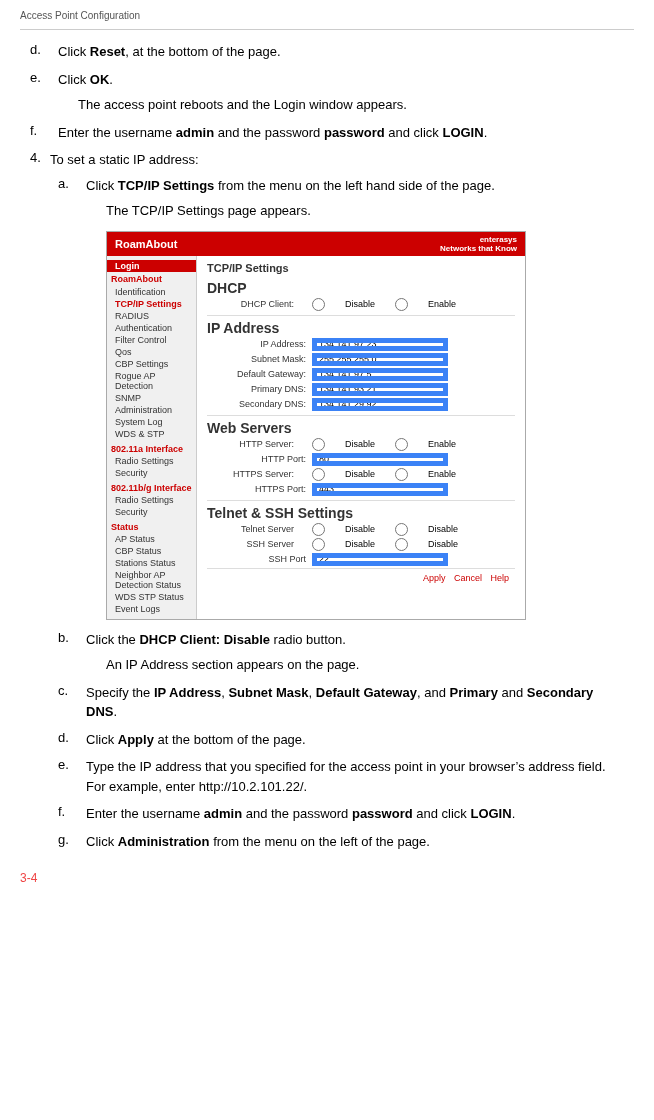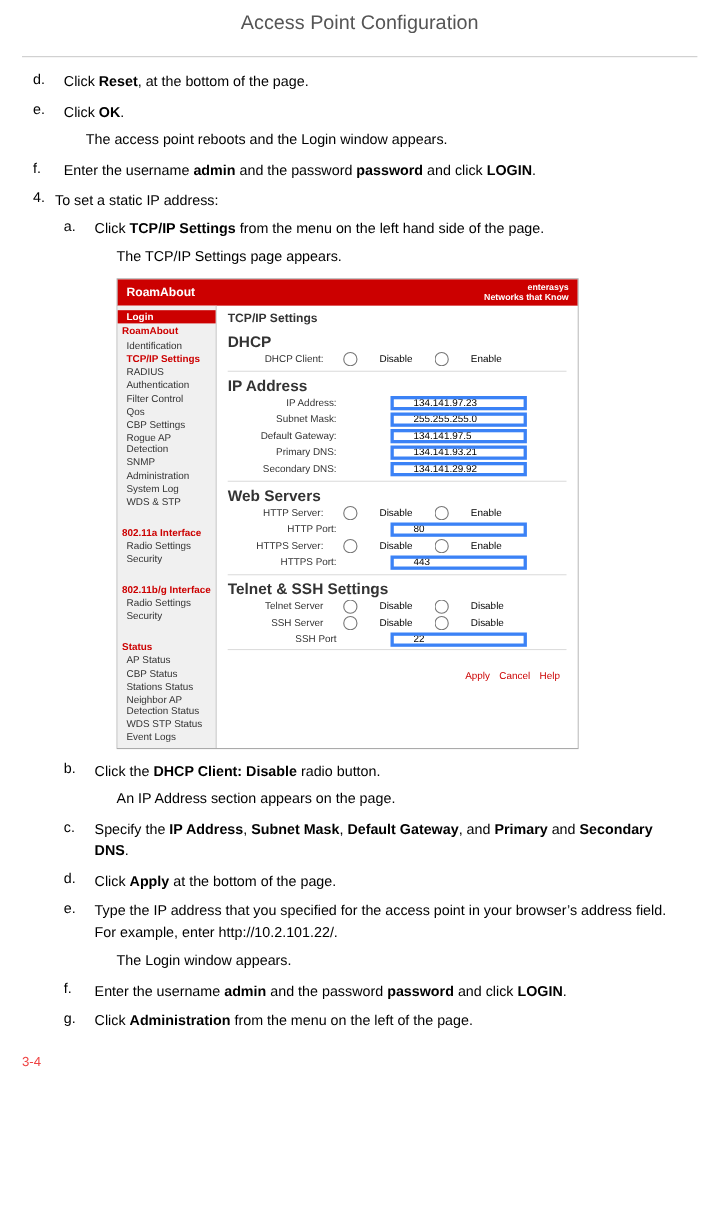--- a/index.html
+++ b/index.html
@@ -6,26 +6,25 @@
     body {
       font-family: Arial, Helvetica, sans-serif;
       font-size: 13px;
       background: #fff;
       color: #000;
       width: 654px;
       min-height: 1120px;
       padding: 10px 20px 20px 20px;
     }
     .page-header {
-      font-size: 18px;
+      font-size: 10px;
       color: #555;
       margin-bottom: 12px;
       border-bottom: 1px solid #ccc;
-      padding-bottom: 20px;
-      text-align: center;
+      padding-bottom: 8px;
     }
     .content {
       padding: 0 10px;
     }
     .step-outer {
       margin-bottom: 8px;
     }
     .step-line {
       display: flex;
       margin-bottom: 6px;
@@ -96,21 +95,21 @@
       color: #333;
       font-size: 9px;
     }
     .ss-sidebar .nav-item.active {
       color: #c00;
       font-weight: bold;
     }
     .ss-sidebar .nav-item.section {
       color: #c00;
       font-weight: bold;
-      margin-top: 16px;
+      margin-top: 3px;
       padding: 1px 4px;
     }
     .ss-main {
       flex: 1;
       padding: 6px 10px;
     }
     .ss-main h2 {
       font-size: 11px;
       font-weight: bold;
       color: #333;
@@ -120,35 +119,34 @@
       font-size: 14px;
       font-weight: bold;
       color: #333;
       margin: 4px 0 2px 0;
     }
     .ss-row {
       display: flex;
       align-items: center;
       margin-bottom: 2px;
       font-size: 9px;
-      gap: 43px;
     }
     .ss-row label {
       width: 105px;
       text-align: right;
       padding-right: 6px;
       color: #333;
       font-size: 9px;
     }
     .ss-row input[type="text"] {
-      width: 124px;
+      width: 136px;
       height: 13px;
       font-size: 9px;
-      border: 3px solid #3b82f6;
-      padding: 0 18px;
+      border: 5px solid #3b82f6;
+      padding: 0 2px;
     }
     .ss-radio-row {
       display: flex;
       align-items: center;
       margin-bottom: 2px;
       font-size: 9px;
     }
     .ss-radio-row label {
       width: 105px;
       text-align: right;
@@ -162,21 +160,21 @@
       gap: 20px;
       font-size: 9px;
     }
     .ss-divider {
       border: none;
       border-top: 1px solid #ddd;
       margin: 4px 0;
     }
     .ss-footer {
       text-align: right;
-      padding: 18px 6px;
+      padding: 4px 6px;
       font-size: 9px;
       border-top: 1px solid #ddd;
     }
     .ss-footer a {
       color: #c00;
       text-decoration: none;
       margin-left: 6px;
       font-size: 9px;
     }
 
@@ -407,21 +405,20 @@
             <span>Click </span><b>Apply</b><span> at the bottom of the page.</span>
           </span>
         </div>
       </div>
 
       <div class="step-outer">
         <div class="step-line">
           <span class="step-letter">e.</span>
           <span class="step-text">Type the IP address that you specified for the access point in your browser’s address field. For example, enter http://10.2.101.22/.</span>
         </div>
-        <div class="step-sub">The Login window appears.</div>
       </div>
 
       <div class="step-outer">
         <div class="step-line">
           <span class="step-letter">f.</span>
           <span class="step-text">
             <span>Enter the username </span><b>admin</b><span> and the password </span><b>password</b><span> and click </span><b>LOGIN</b><span>.</span>
           </span>
         </div>
       </div>

